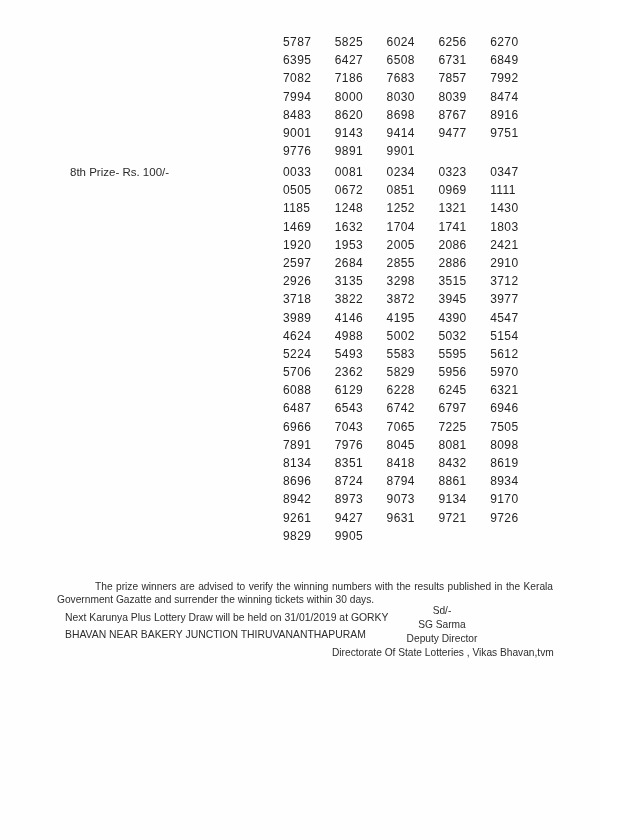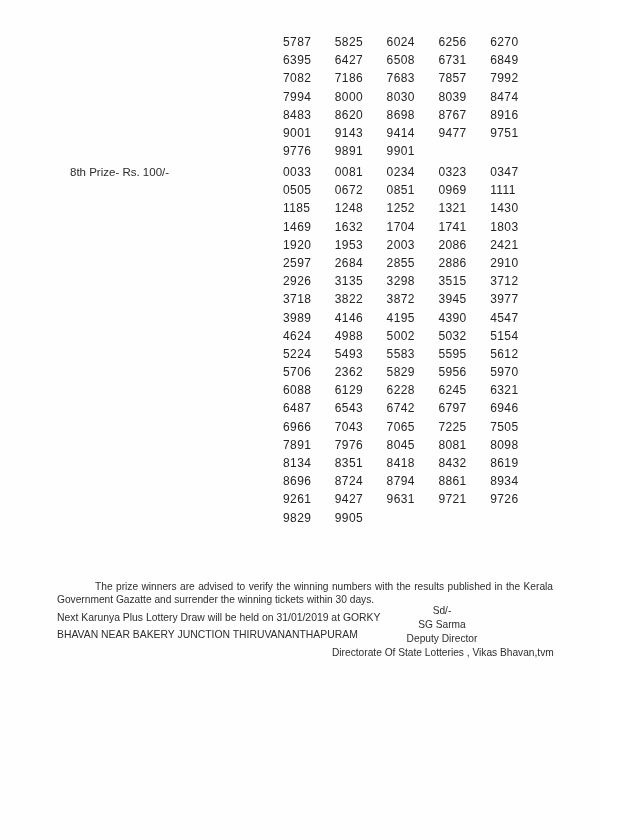--- a/index.html
+++ b/index.html
@@ -39,21 +39,21 @@
     left:57px; top:580px;
     width:496px;
     font-size:10.2px;
     line-height:13.2px;
     text-align:justify;
     text-indent:38px;
     color:#2e2e2e;
   }
   .next-draw {
     position:absolute;
-    left:57px; top:609px;
+    left:65px; top:609px;
     width:340px;
     font-size:10.4px;
     line-height:17px;
     color:#2e2e2e;
     white-space:nowrap;
   }
   .signature {
     position:absolute;
     left:332px; top:604px;
     width:220px;
@@ -146,21 +146,21 @@
       <div class="num-row">
         <span class="num-cell">1469</span>
         <span class="num-cell">1632</span>
         <span class="num-cell">1704</span>
         <span class="num-cell">1741</span>
         <span class="num-cell">1803</span>
       </div>
       <div class="num-row">
         <span class="num-cell">1920</span>
         <span class="num-cell">1953</span>
-        <span class="num-cell">2003</span>
+        <span class="num-cell">2005</span>
         <span class="num-cell">2086</span>
         <span class="num-cell">2421</span>
       </div>
       <div class="num-row">
         <span class="num-cell">2597</span>
         <span class="num-cell">2684</span>
         <span class="num-cell">2855</span>
         <span class="num-cell">2886</span>
         <span class="num-cell">2910</span>
       </div>
@@ -240,20 +240,27 @@
         <span class="num-cell">8418</span>
         <span class="num-cell">8432</span>
         <span class="num-cell">8619</span>
       </div>
       <div class="num-row">
         <span class="num-cell">8696</span>
         <span class="num-cell">8724</span>
         <span class="num-cell">8794</span>
         <span class="num-cell">8861</span>
         <span class="num-cell">8934</span>
+      </div>
+      <div class="num-row">
+        <span class="num-cell">8942</span>
+        <span class="num-cell">8973</span>
+        <span class="num-cell">9073</span>
+        <span class="num-cell">9134</span>
+        <span class="num-cell">9170</span>
       </div>
       <div class="num-row">
         <span class="num-cell">9261</span>
         <span class="num-cell">9427</span>
         <span class="num-cell">9631</span>
         <span class="num-cell">9721</span>
         <span class="num-cell">9726</span>
       </div>
       <div class="num-row">
         <span class="num-cell">9829</span>

